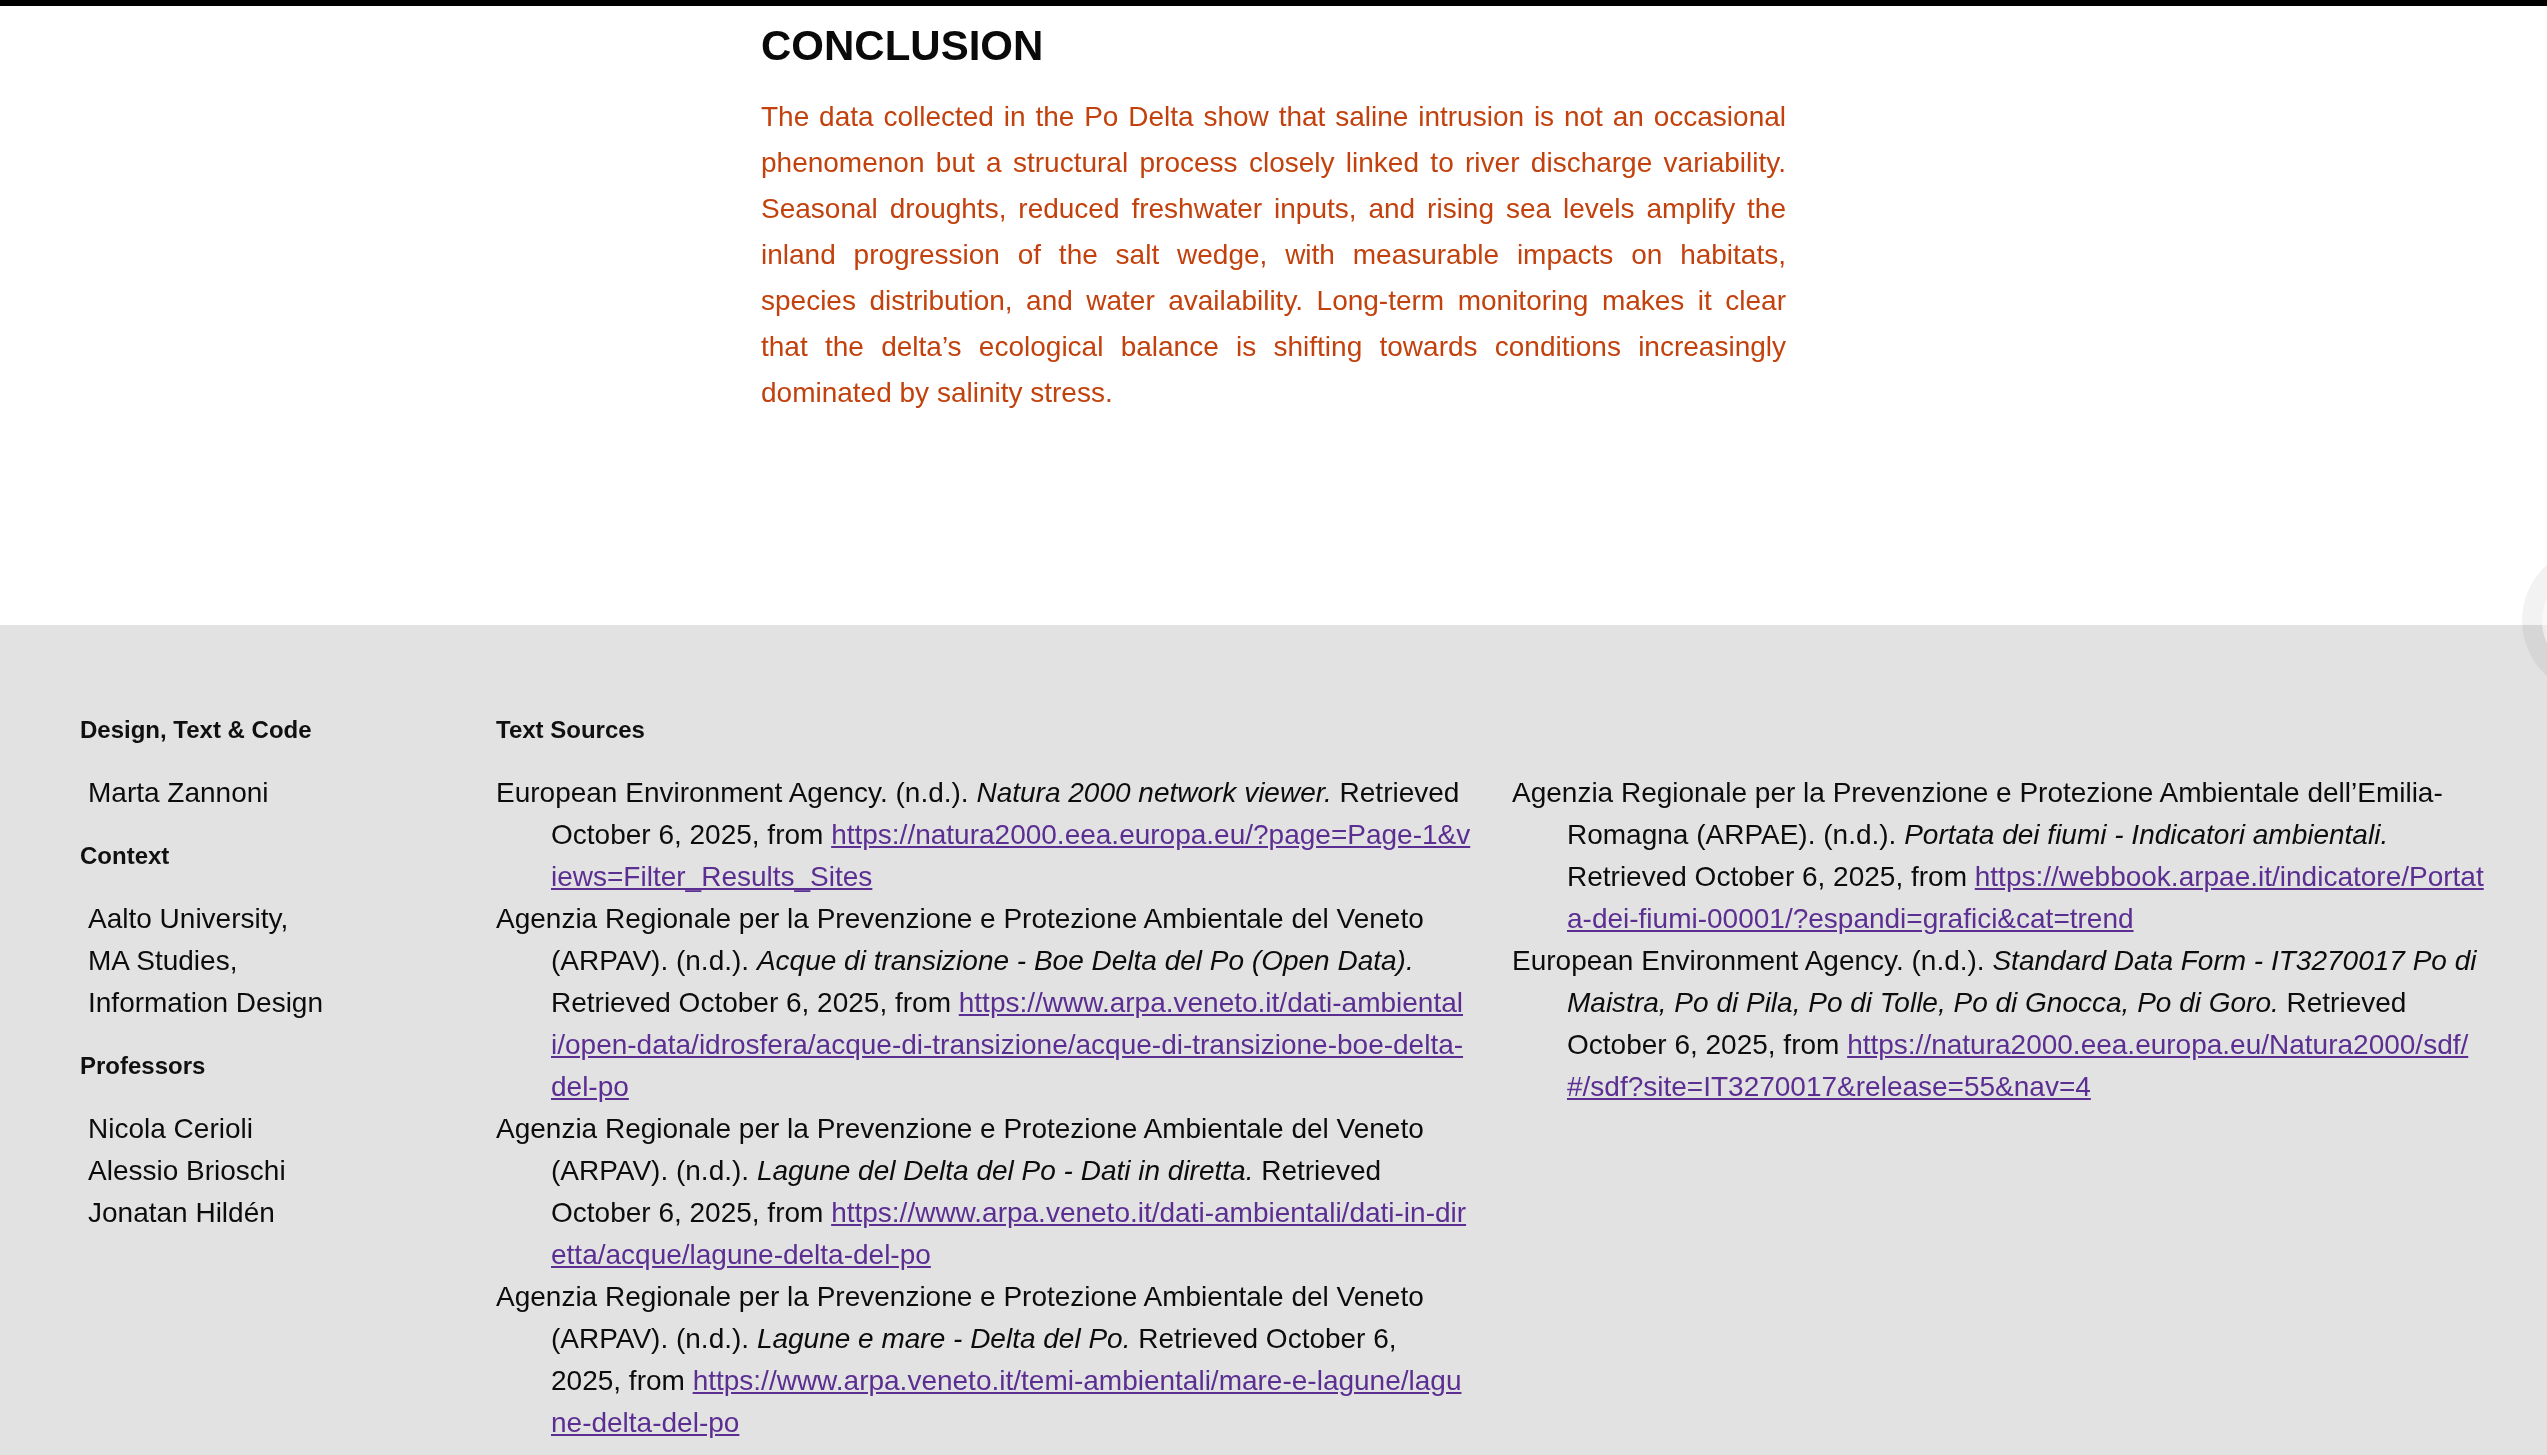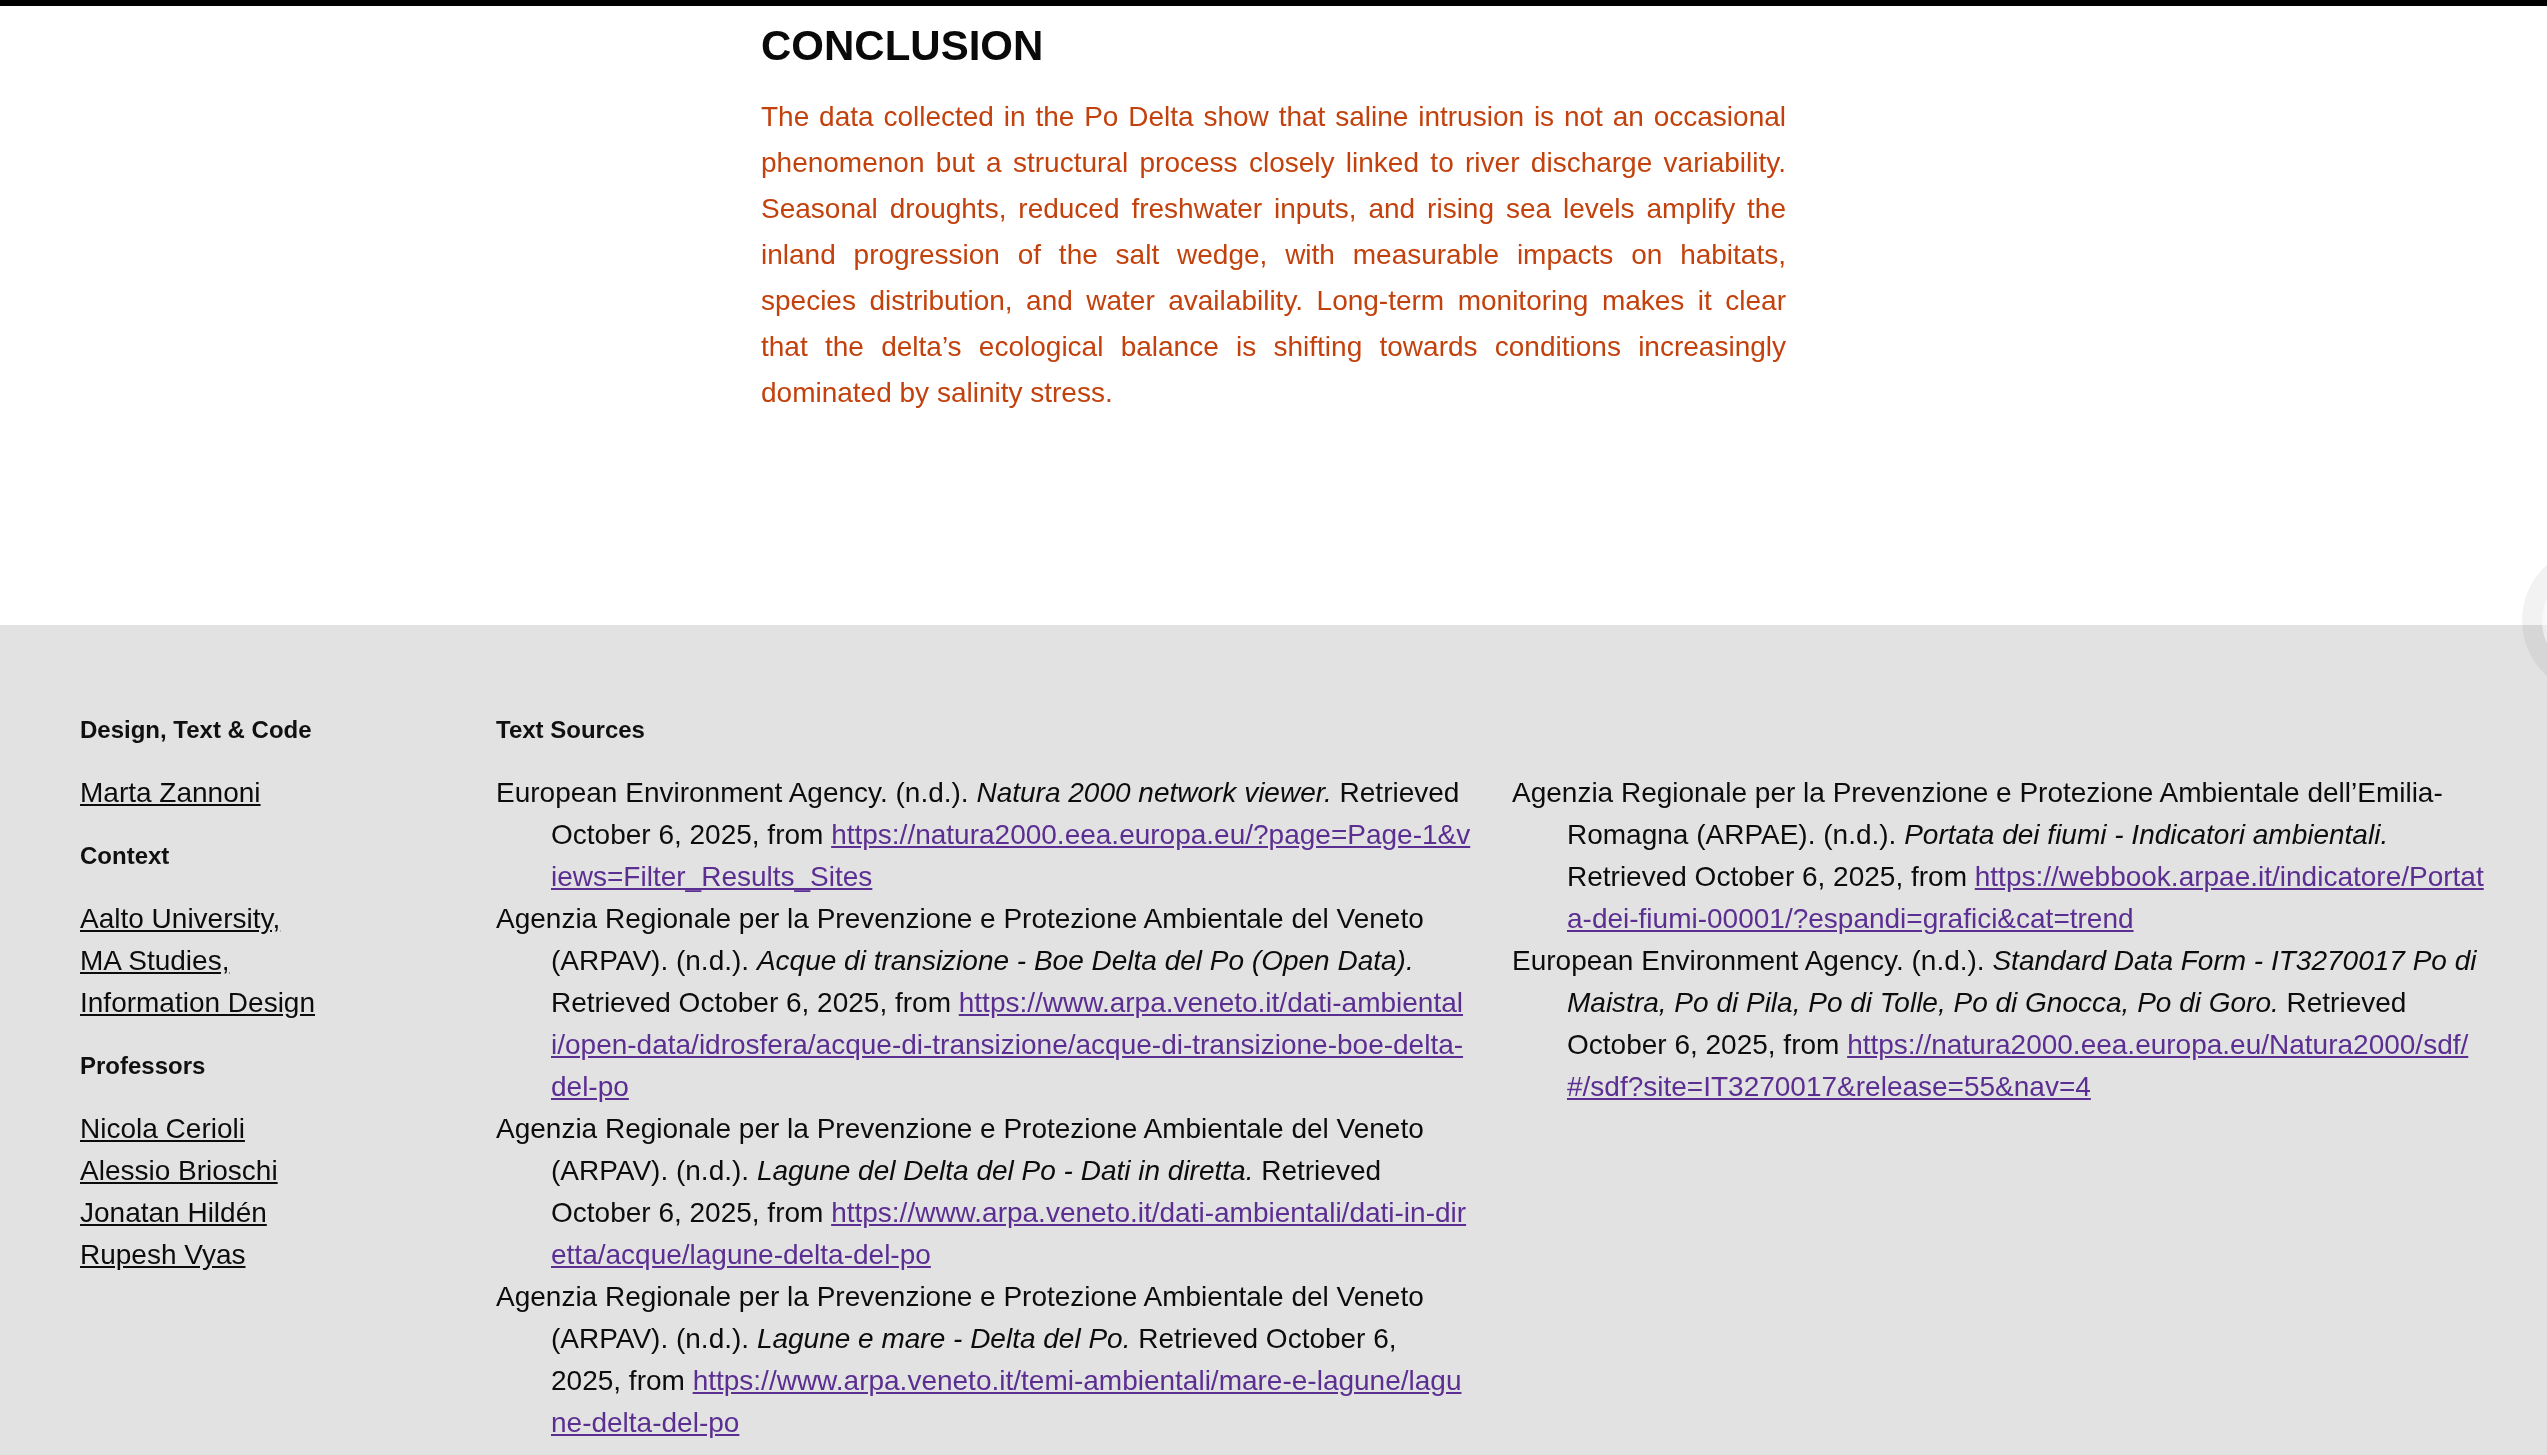--- a/index.html
+++ b/index.html
@@ -56,21 +56,21 @@
     line-height: 42px;
     margin: 0 0 21px 0;
     color: #101010;
   }
   .col-credits {
     width: 416px;
     flex: 0 0 auto;
     font-size: 28px;
     line-height: 42px;
   }
-  .col-credits .block { margin: 0 0 21px 0; text-decoration: underline; }
+  .col-credits .block { margin: 0 0 21px 8px; }
   .col-credits .block:last-child { margin-bottom: 0; }
   .col-sources {
     width: 975px;
     flex: 0 0 auto;
   }
   .col-sources-2 {
     width: 975px;
     flex: 0 0 auto;
     margin-left: 41px;
   }
@@ -134,21 +134,20 @@
       <div class="block">
           <div>Aalto University,</div>
           <div>MA Studies,</div>
           <div>Information Design</div>
         </div>
       <h3 class="label">Professors</h3>
       <div class="block">
           <div>Nicola Cerioli</div>
           <div>Alessio Brioschi</div>
           <div>Jonatan Hildén</div>
-          <div>Rupesh Vyas</div>
         </div>
     </div>
 
     <div class="col-sources">
       <h3 class="label">Text Sources</h3>
       <div>
           <div class="citation"><span class="pl">European Environment Agency. (n.d.). </span><span class="it">Natura 2000 network viewer.</span><span class="pl"> Retrieved October 6, 2025, from </span><a class="link">https://natura2000.eea.europa.eu/?page=Page-1&amp;views=Filter_Results_Sites</a></div>
           <div class="citation"><span class="pl">Agenzia Regionale per la Prevenzione e Protezione Ambientale del Veneto (ARPAV). (n.d.). </span><span class="it">Acque di transizione - Boe Delta del Po (Open Data).</span><span class="pl"> Retrieved October 6, 2025, from </span><a class="link">https://www.arpa.veneto.it/dati-ambientali/open-data/idrosfera/acque-di-transizione/acque-di-transizione-boe-delta-del-po</a></div>
           <div class="citation"><span class="pl">Agenzia Regionale per la Prevenzione e Protezione Ambientale del Veneto (ARPAV). (n.d.). </span><span class="it">Lagune del Delta del Po - Dati in diretta.</span><span class="pl"> Retrieved October 6, 2025, from </span><a class="link">https://www.arpa.veneto.it/dati-ambientali/dati-in-diretta/acque/lagune-delta-del-po</a></div>
           <div class="citation"><span class="pl">Agenzia Regionale per la Prevenzione e Protezione Ambientale del Veneto (ARPAV). (n.d.). </span><span class="it">Lagune e mare - Delta del Po.</span><span class="pl"> Retrieved October 6, 2025, from </span><a class="link">https://www.arpa.veneto.it/temi-ambientali/mare-e-lagune/lagune-delta-del-po</a></div>

